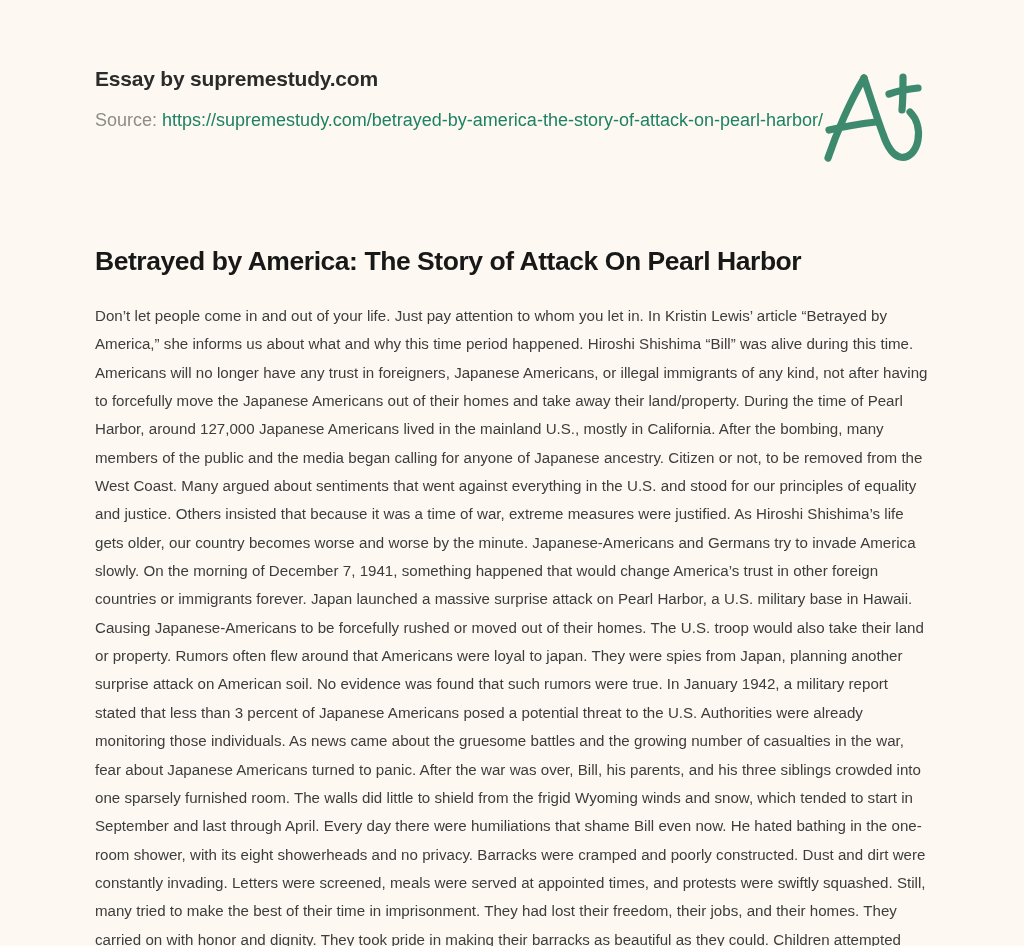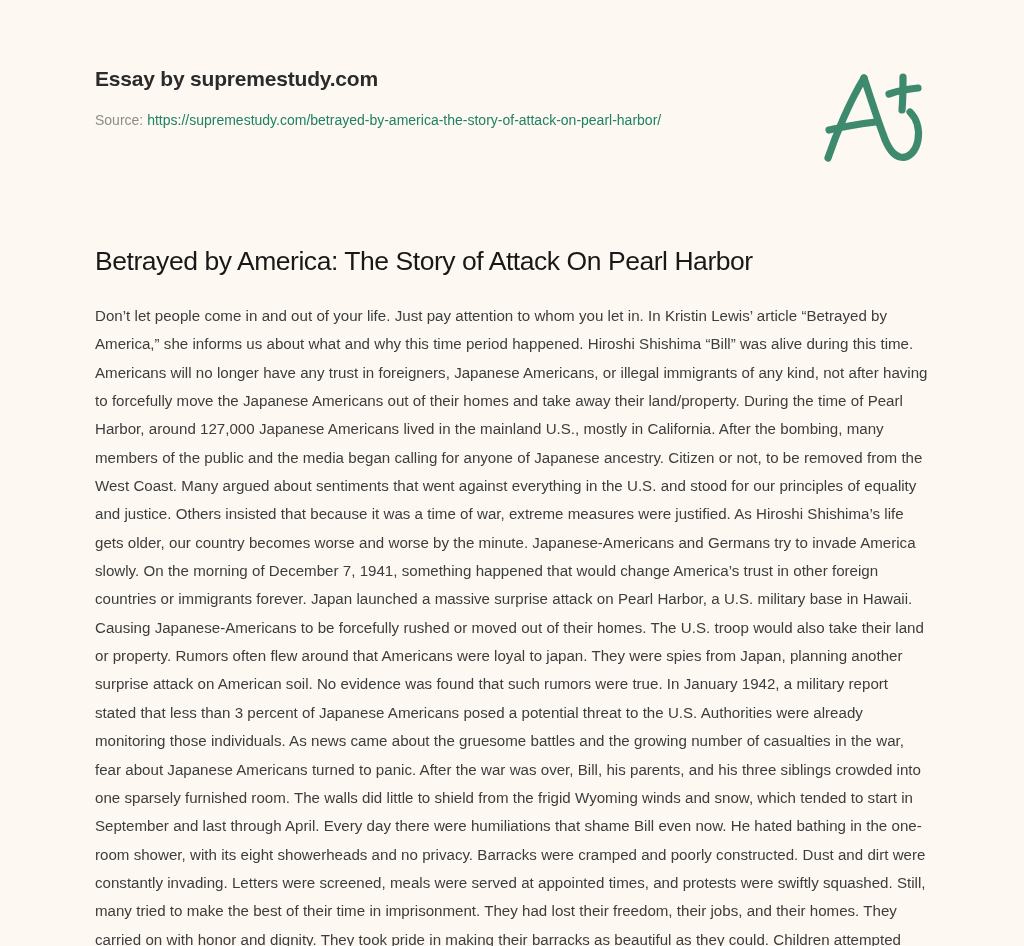--- a/index.html
+++ b/index.html
@@ -33,21 +33,21 @@
     font-weight: bold;
     color: #2b2b2b;
     letter-spacing: -0.2px;
     line-height: 26px;
     margin: 0;
     white-space: nowrap;
   }
   .source-line {
     margin: 0;
     padding-top: 20px;
-    font-size: 14px;
+    font-size: 18px;
     line-height: 16px;
     color: #8c8c88;
     white-space: nowrap;
   }
   .source-label {
     color: #8c8c88;
   }
   .source-url {
     color: #1f8163;
     text-decoration: none;
@@ -70,21 +70,21 @@
   
   .article {
     position: absolute;
     left: 95px;
     top: 244px;
     width: 838px;
   }
   .article-title {
     margin: 0;
     font-size: 26.5px;
-    font-weight: normal;
+    font-weight: bold;
     color: #181818;
     letter-spacing: -0.45px;
     line-height: 34px;
   }
   .article-body {
     margin: 0;
     padding-top: 24px;
     font-size: 15.1px;
     line-height: 28.35px;
     color: #3d3d3d;

